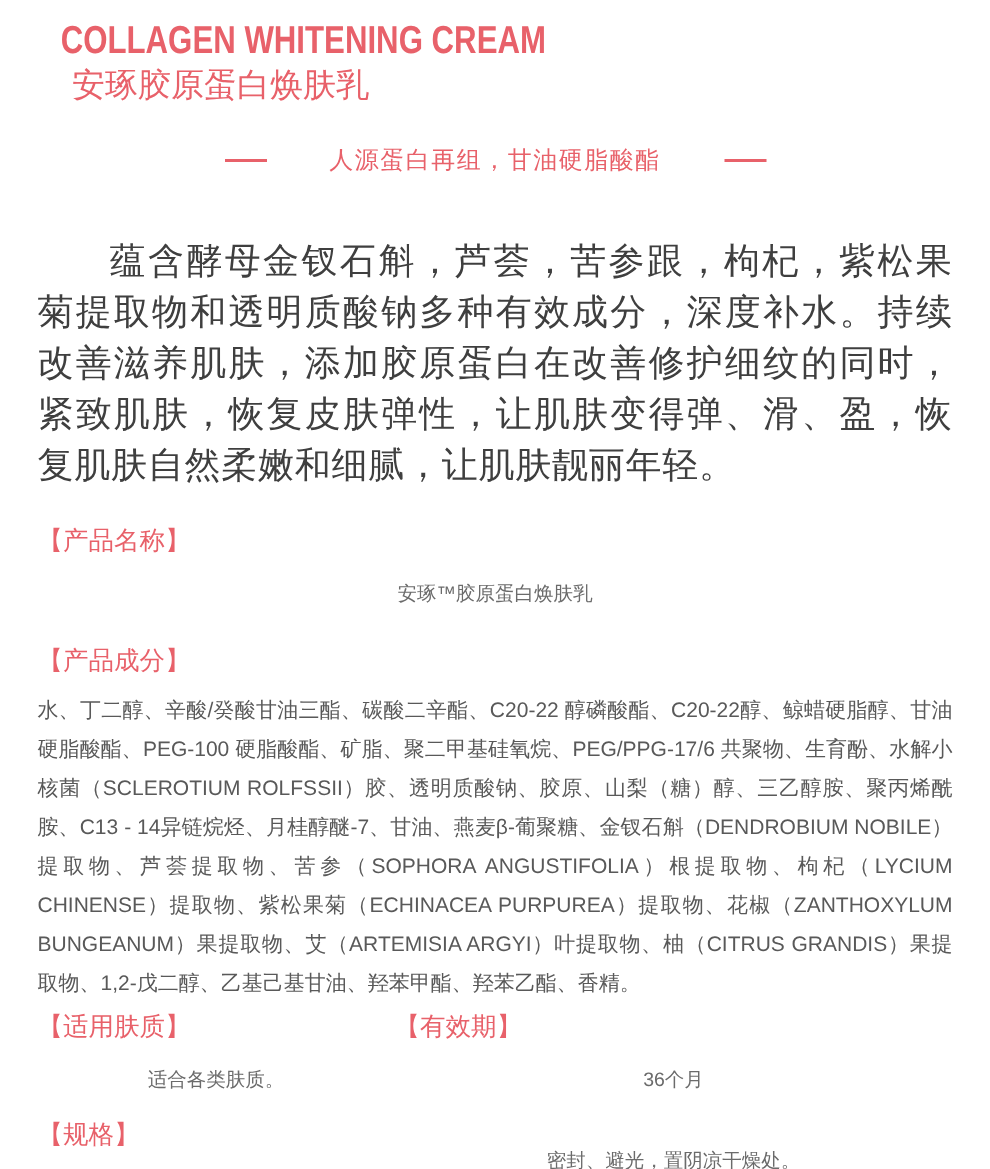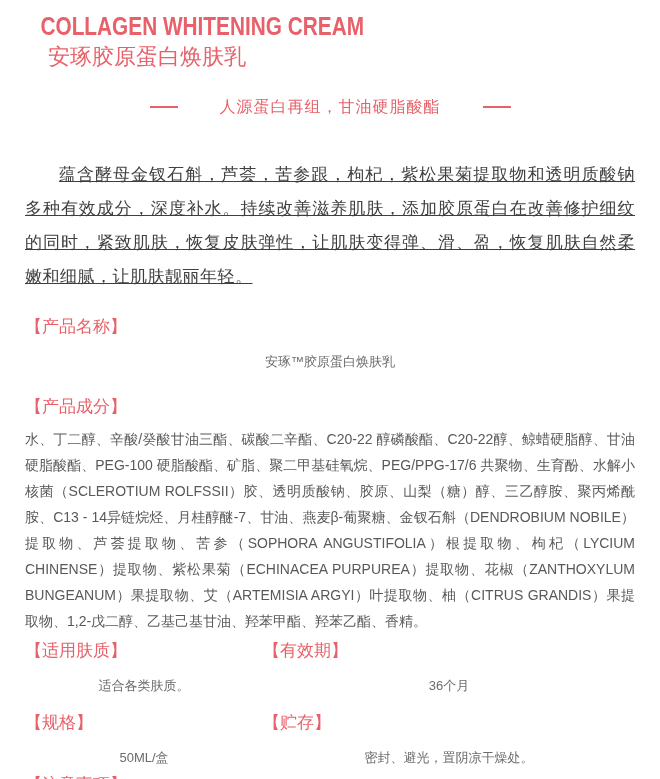--- a/index.html
+++ b/index.html
@@ -55,27 +55,26 @@
   .dash{
     width:28px;
     height:2px;
     background:var(--accent);
   }
   
   .content{padding:0 25px;}
   .intro{
     margin-top:42px;
     font-family:"Liberation Serif","DejaVu Serif",serif;
-    font-size:17px;
+    font-size:24px;
     line-height:34px;
     color:var(--intro-text);
     text-align:justify;
     text-indent:2em;
     letter-spacing:.5px;
-    text-decoration:underline;
   }
   .section{margin:0;}
   .sec-title{
     font-size:17px;
     line-height:18px;
     font-weight:400;
     color:var(--accent);
   }
   .sec-value{
     margin-top:18px;
@@ -138,21 +137,20 @@
       </section>
       <section class="section">
         <h3 class="sec-title">【有效期】</h3>
         <p class="sec-value">36个月</p>
       </section>
       <section class="section">
         <h3 class="sec-title">【规格】</h3>
         <p class="sec-value">50ML/盒</p>
       </section>
       <section class="section">
-        <h3 class="sec-title">【贮存】</h3>
         <p class="sec-value">密封、避光，置阴凉干燥处。</p>
       </section>
     </div>
 
     <section class="section sec-notes">
       <h3 class="sec-title">【注意事项】</h3>
 
     </section>
 
   </main>

